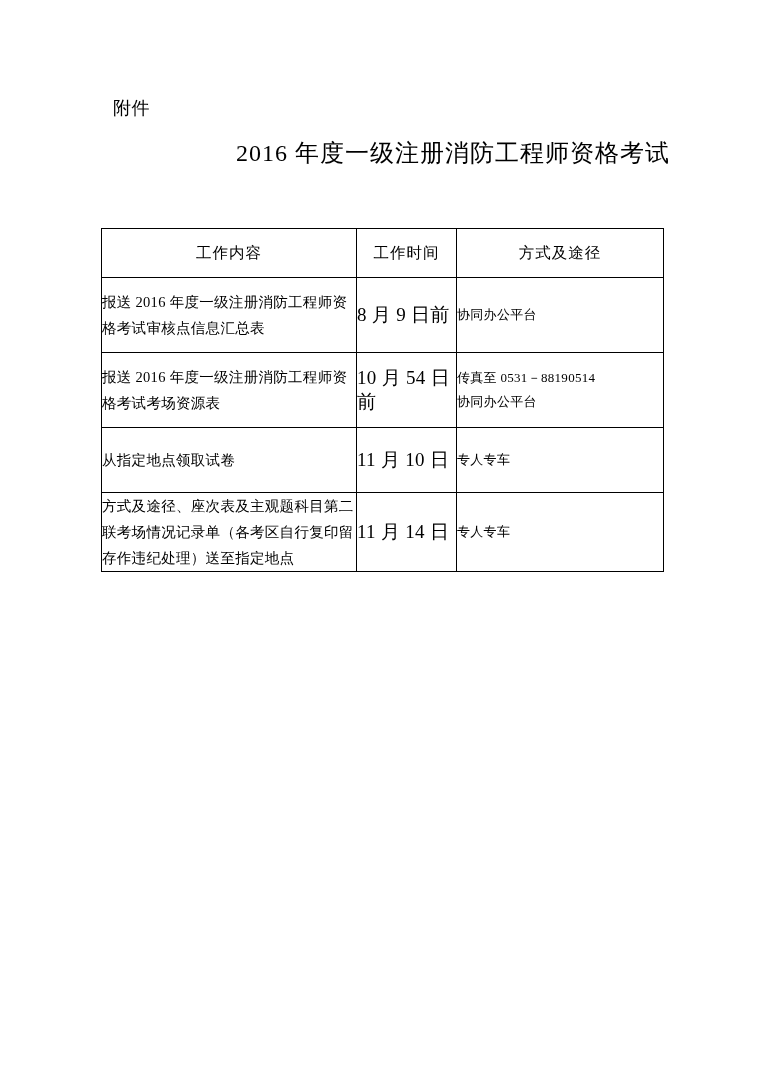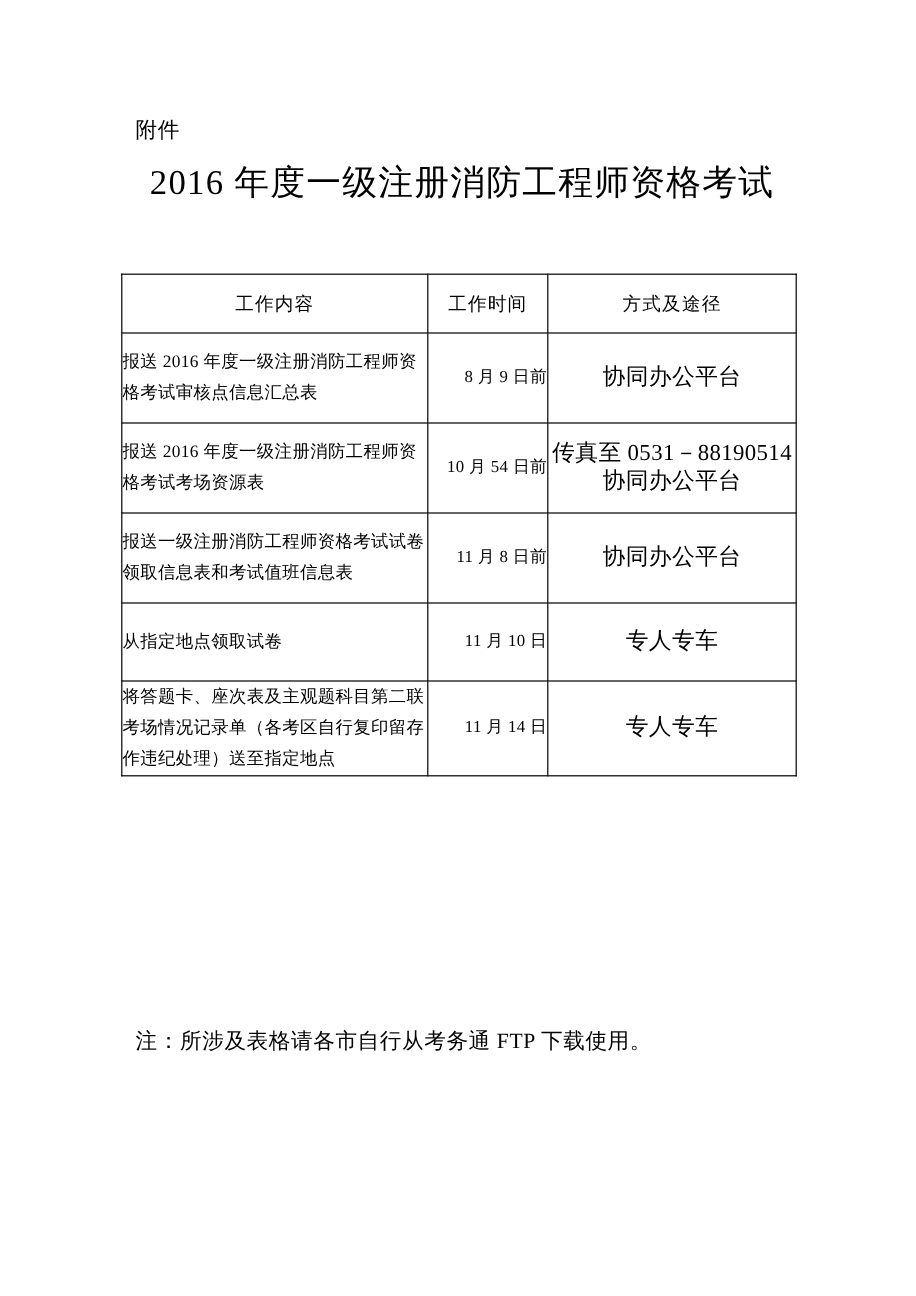--- a/index.html
+++ b/index.html
@@ -30,22 +30,22 @@
     left: 113px;
     top: 96px;
     font-size: 18px;
     letter-spacing: 0.5px;
   }
   .doc-title {
     position: absolute;
     left: 100px;
     top: 134px;
     width: 570px;
-    text-align: center;
-    font-size: 29px;
+    text-align: right;
+    font-size: 24px;
     line-height: 38px;
     letter-spacing: 1px;
   }
   .doc-title .line {
     display: block;
     white-space: nowrap;
   }
   table.schedule {
     position: absolute;
     left: 101px;
@@ -72,29 +72,29 @@
 
   td.work-content {
     padding: 10px 12px 10px 13px;
     font-size: 14.5px;
     line-height: 26px;
     text-align: left;
     letter-spacing: 0.3px;
     margin-left: 22px;
   }
   td.work-time {
-    text-align: right;
-    font-size: 14px;
+    text-align: left;
+    font-size: 19px;
     line-height: 24px;
     letter-spacing: 0.3px;
     padding: 8px 6px;
   }
   td.work-method {
-    text-align: center;
-    font-size: 19px;
+    text-align: left;
+    font-size: 13px;
     line-height: 24px;
     letter-spacing: 0.3px;
     padding: 8px 6px;
   }
   tr.r1 td { height: 74px; }
   tr.r2 td { height: 74px; }
   tr.r3 td { height: 74px; }
   tr.r4 td { height: 64px; }
   tr.r5 td { height: 70px; }
   tr.r6 td { height: 78px; }
@@ -137,33 +137,27 @@
       <tr class="r1">
         <td class="work-content">报送 2016 年度一级注册消防工程师资格考试审核点信息汇总表</td>
         <td class="work-time">8 月 9 日前</td>
         <td class="work-method">协同办公平台</td>
       </tr>
       <tr class="r2">
         <td class="work-content">报送 2016 年度一级注册消防工程师资格考试考场资源表</td>
         <td class="work-time">10 月 54 日前</td>
         <td class="work-method">传真至 0531－88190514<br>协同办公平台</td>
       </tr>
-      <tr class="r3">
-        <td class="work-content">报送一级注册消防工程师资格考试试卷领取信息表和考试值班信息表</td>
-        <td class="work-time">11 月 8 日前</td>
-        <td class="work-method">协同办公平台</td>
-      </tr>
       <tr class="r4">
         <td class="work-content">从指定地点领取试卷</td>
         <td class="work-time">11 月 10 日</td>
         <td class="work-method">专人专车</td>
       </tr>
       <tr class="r6">
-        <td class="work-content">将答题卡、座次表及主观题科目第二联考场情况记录单（各考区自行复印留存作违纪处理）送至指定地点</td>
+        <td class="work-content">方式及途径、座次表及主观题科目第二联考场情况记录单（各考区自行复印留存作违纪处理）送至指定地点</td>
         <td class="work-time">11 月 14 日</td>
         <td class="work-method">专人专车</td>
       </tr>
     </tbody>
   </table>
 
-  <div class="note">注：所涉及表格请各市自行从考务通 FTP 下载使用。</div>
 
 </div>
 
 </body></html>

